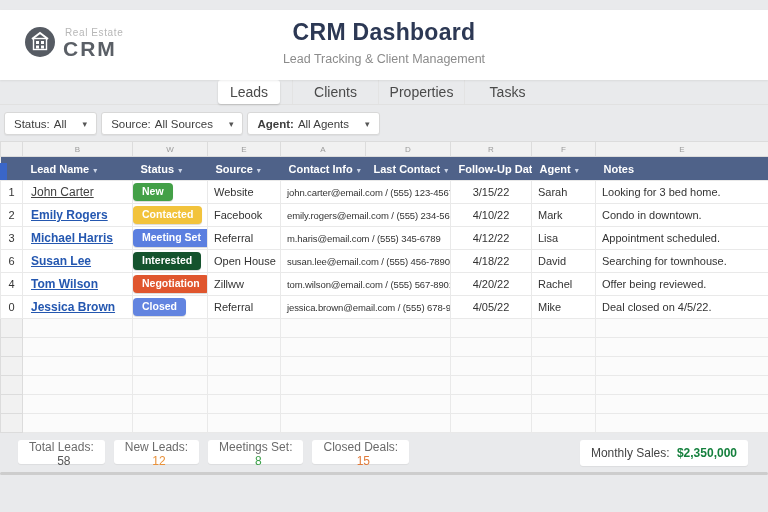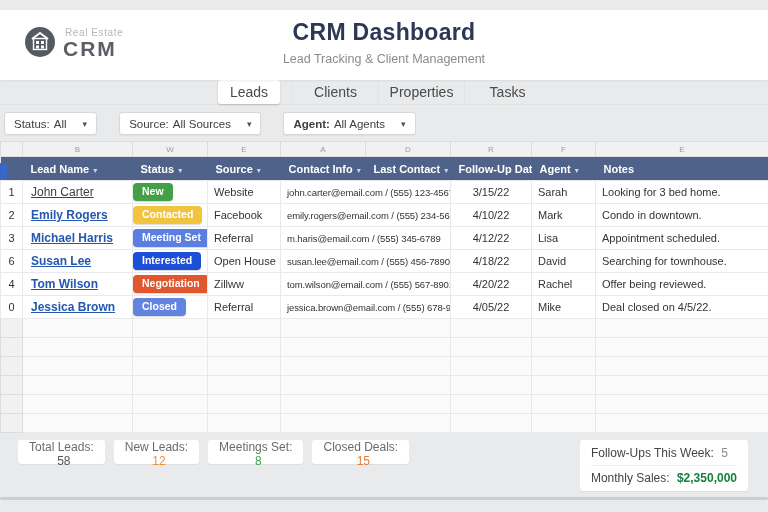--- a/index.html
+++ b/index.html
@@ -26,21 +26,21 @@
   
   .tabs{height:25px;display:flex;justify-content:center;align-items:center;
         border-bottom:1px solid #e1e1e1;}
   .tab{font-size:14px;color:#4a4a4a;padding:4px 0;width:86px;text-align:center;
        border-left:1px solid #e3e3e3;}
   .tab:first-child{border-left:none;}
   .tab.active{background:#fff;border-radius:3px;box-shadow:0 1px 2px rgba(0,0,0,.18);
        border-left:none;width:62px;margin-right:12px;}
 
   
-  .filters{display:flex;gap:22px;padding:7px 0 6px 4px;}
+  .filters{display:flex;gap:4px;padding:7px 0 6px 4px;}
   .chip{background:#fff;border:1px solid #d8d8d8;border-radius:3px;height:23px;
         padding:0 9px;font-size:11.5px;color:#3d3d3d;display:flex;align-items:center;
         box-shadow:0 1px 1px rgba(0,0,0,.05);}
   .chip .lab{margin-right:4px;}
   .chip .lab.bold{font-weight:bold;}
   .chip .arrow{margin-left:16px;font-size:9px;color:#555;}
 
   
   table{border-collapse:collapse;table-layout:fixed;width:768px;}
   td{overflow:hidden;white-space:nowrap;}
@@ -197,21 +197,21 @@
         <td class="status"><span class="badge" style="background-color: rgb(91, 127, 224);">Meeting Set</span></td>
         <td>Referral</td>
         <td class="contact" colspan="2">m.haris@email.com / (555) 345-6789</td>
         <td class="follow">4/12/22</td>
         <td>Lisa</td>
         <td>Appointment scheduled.</td>
       </tr>
       <tr class="data">
         <td class="gutter">6</td>
         <td class="name link">Susan Lee</td>
-        <td class="status"><span class="badge" style="background-color: #1d4ed8;">Interested</span></td>
+        <td class="status"><span class="badge" style="background-color: #14532d;">Interested</span></td>
         <td>Open House</td>
         <td class="contact" colspan="2">susan.lee@email.com / (555) 456-7890</td>
         <td class="follow">4/18/22</td>
         <td>David</td>
         <td>Searching for townhouse.</td>
       </tr>
       <tr class="data">
         <td class="gutter">4</td>
         <td class="name link">Tom Wilson</td>
         <td class="status"><span class="badge" style="background-color: rgb(224, 86, 46);">Negotiation</span></td>
@@ -310,24 +310,20 @@
       <div class="stat">
         <span>Meetings Set:</span>
         <span class="val" style="color: rgb(61, 161, 74);">8</span>
       </div>
       <div class="stat">
         <span>Closed Deals:</span>
         <span class="val" style="color: rgb(224, 123, 58);">15</span>
       </div>
     </div>
     <div class="rightbox">
-      <div class="line">
-        <span>Follow-Ups This Week:</span>
-        <span class="val">5</span>
-      </div>
       <div class="line sales">
         <span>Monthly Sales:</span>
         <span class="val">$2,350,000</span>
       </div>
     </div>
   </div>
 
   <div class="scrollstrip"></div>
 </div>
 

